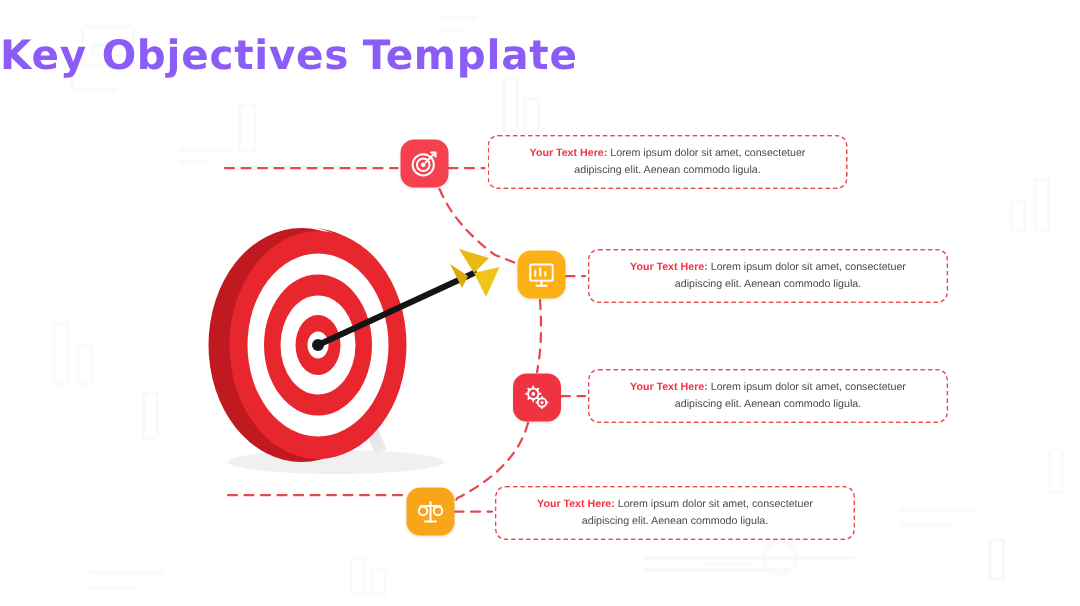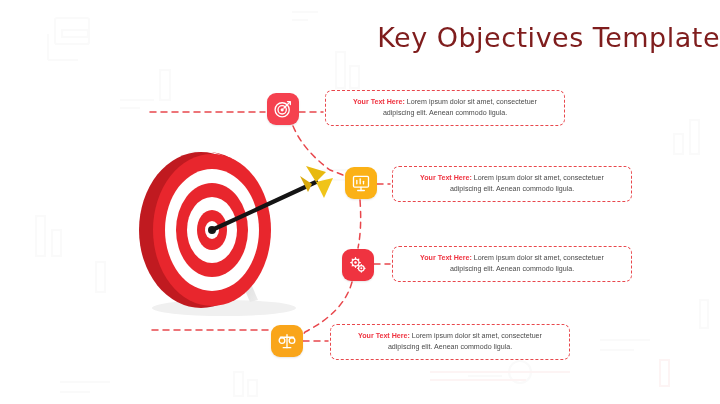--- a/index.html
+++ b/index.html
@@ -25,25 +25,25 @@
     position: absolute;
     inset: 0;
     opacity: 1;
     pointer-events: none;
   }
   .title {
     position: absolute;
     top: 22px;
     left: 0;
     width: 720px;
-    text-align: right;
+    text-align: left;
     font-size: 27px;
-    font-weight: normal;
+    font-weight: bold;
     letter-spacing: 0.5px;
-    color: #7f1d1d;
+    color: #8b5cf6;
     font-family: "DejaVu Sans", sans-serif;
   }
   .title .sp { display: inline-block; width: 9px; }
 
   
   .target-art {
     position: absolute;
     left: 128px;
     top: 142px;
     width: 215px;

